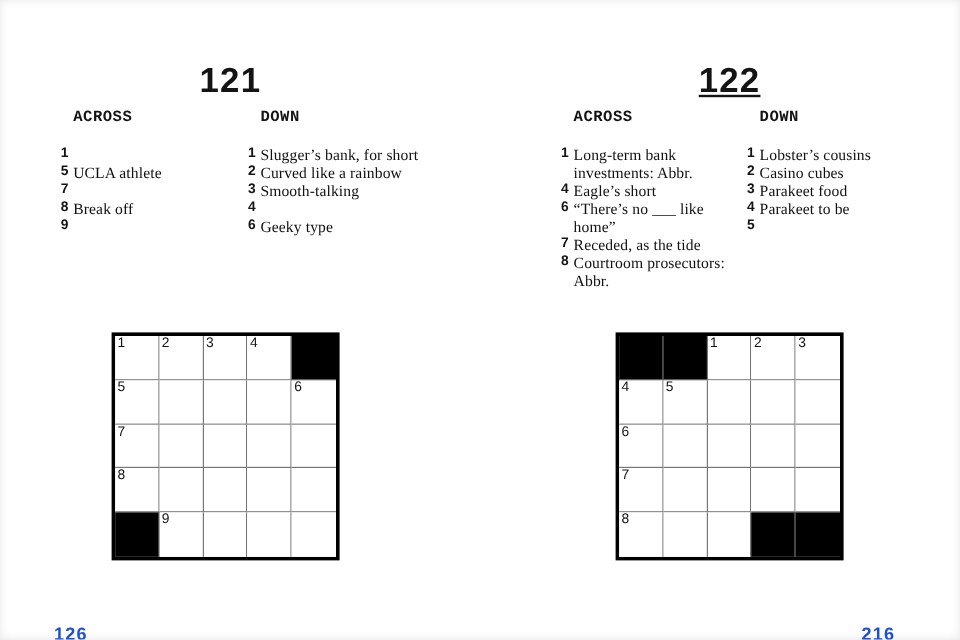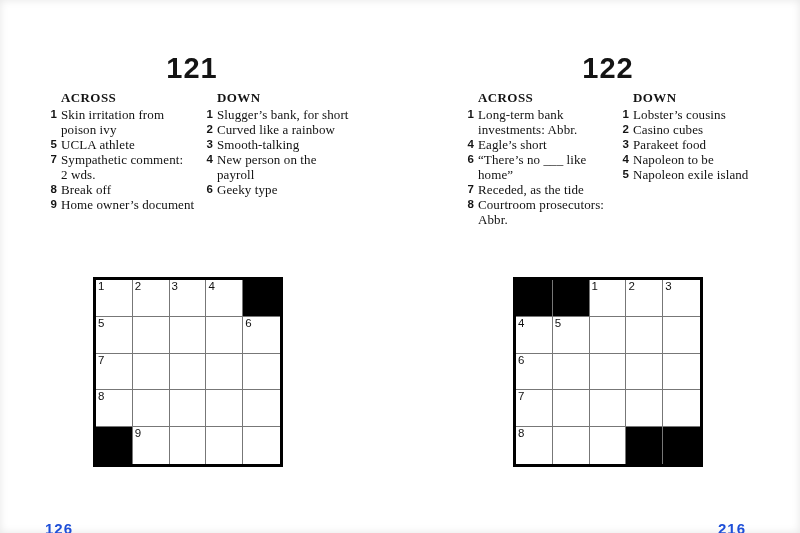--- a/index.html
+++ b/index.html
@@ -19,27 +19,27 @@
   #page-right { left:400px; }
 
   .puzzle-title {
     position:absolute; top:52px;
     width:384px; text-align:center;
     font-family:"Liberation Sans", sans-serif;
     font-weight:bold; font-size:29px; letter-spacing:1px;
     color:#141414;
   }
   #page-left .puzzle-title  { left:0; }
-  #page-right .puzzle-title { left:16px; }
+  #page-right .puzzle-title { left:16px;text-decoration:underline; }
 
   .clue-col { position:absolute; top:90px; }
   .col-header {
-    font-family:Liberation Serif, serif;
+    font-family:Liberation Mono, monospace;
     font-weight:bold; font-size:13px; line-height:16px;
-    letter-spacing:0.4px; margin-left:14px; margin-bottom:1px;
+    letter-spacing:0.4px; margin-left:14px; margin-bottom:15px;
     color:#141414;
   }
   .clue { display:flex; }
   .clue-num {
     flex:0 0 10px; text-align:right; margin-right:4px;
     font-family:"Liberation Sans", sans-serif;
     font-weight:bold; font-size:11.5px; line-height:15px;
     color:#141414;
   }
   .clue-text {
@@ -87,39 +87,34 @@
 <body>
 
 <div class="page" id="page-left">
   <div class="puzzle-title">121</div>
 
   <div class="clue-col" id="across-col-121">
     <div class="col-header">ACROSS</div>
     <div>
         <div class="clue">
           <span class="clue-num">1</span>
-          <span class="clue-text">Skin irritation from
-poison ivy</span>
         </div>
         <div class="clue">
           <span class="clue-num">5</span>
           <span class="clue-text">UCLA athlete</span>
         </div>
         <div class="clue">
           <span class="clue-num">7</span>
-          <span class="clue-text">Sympathetic comment:
-2 wds.</span>
         </div>
         <div class="clue">
           <span class="clue-num">8</span>
           <span class="clue-text">Break off</span>
         </div>
         <div class="clue">
           <span class="clue-num">9</span>
-          <span class="clue-text">Home owner’s document</span>
         </div>
       </div>
   </div>
 
   <div class="clue-col" id="down-col-121">
     <div class="col-header">DOWN</div>
     <div>
         <div class="clue">
           <span class="clue-num">1</span>
           <span class="clue-text">Slugger’s bank, for short</span>
@@ -127,22 +122,20 @@
         <div class="clue">
           <span class="clue-num">2</span>
           <span class="clue-text">Curved like a rainbow</span>
         </div>
         <div class="clue">
           <span class="clue-num">3</span>
           <span class="clue-text">Smooth-talking</span>
         </div>
         <div class="clue">
           <span class="clue-num">4</span>
-          <span class="clue-text">New person on the
-payroll</span>
         </div>
         <div class="clue">
           <span class="clue-num">6</span>
           <span class="clue-text">Geeky type</span>
         </div>
       </div>
   </div>
 
   <div class="grid" id="grid-121">
       <div class="cell">
@@ -235,25 +228,24 @@
         <div class="clue">
           <span class="clue-num">2</span>
           <span class="clue-text">Casino cubes</span>
         </div>
         <div class="clue">
           <span class="clue-num">3</span>
           <span class="clue-text">Parakeet food</span>
         </div>
         <div class="clue">
           <span class="clue-num">4</span>
-          <span class="clue-text">Napoleon to be</span>
+          <span class="clue-text">Parakeet to be</span>
         </div>
         <div class="clue">
           <span class="clue-num">5</span>
-          <span class="clue-text">Napoleon exile island</span>
         </div>
       </div>
   </div>
 
   <div class="grid" id="grid-122">
       <div class="cell black"></div>
       <div class="cell black"></div>
       <div class="cell">
         <span class="cell-num">1</span>
       </div>

